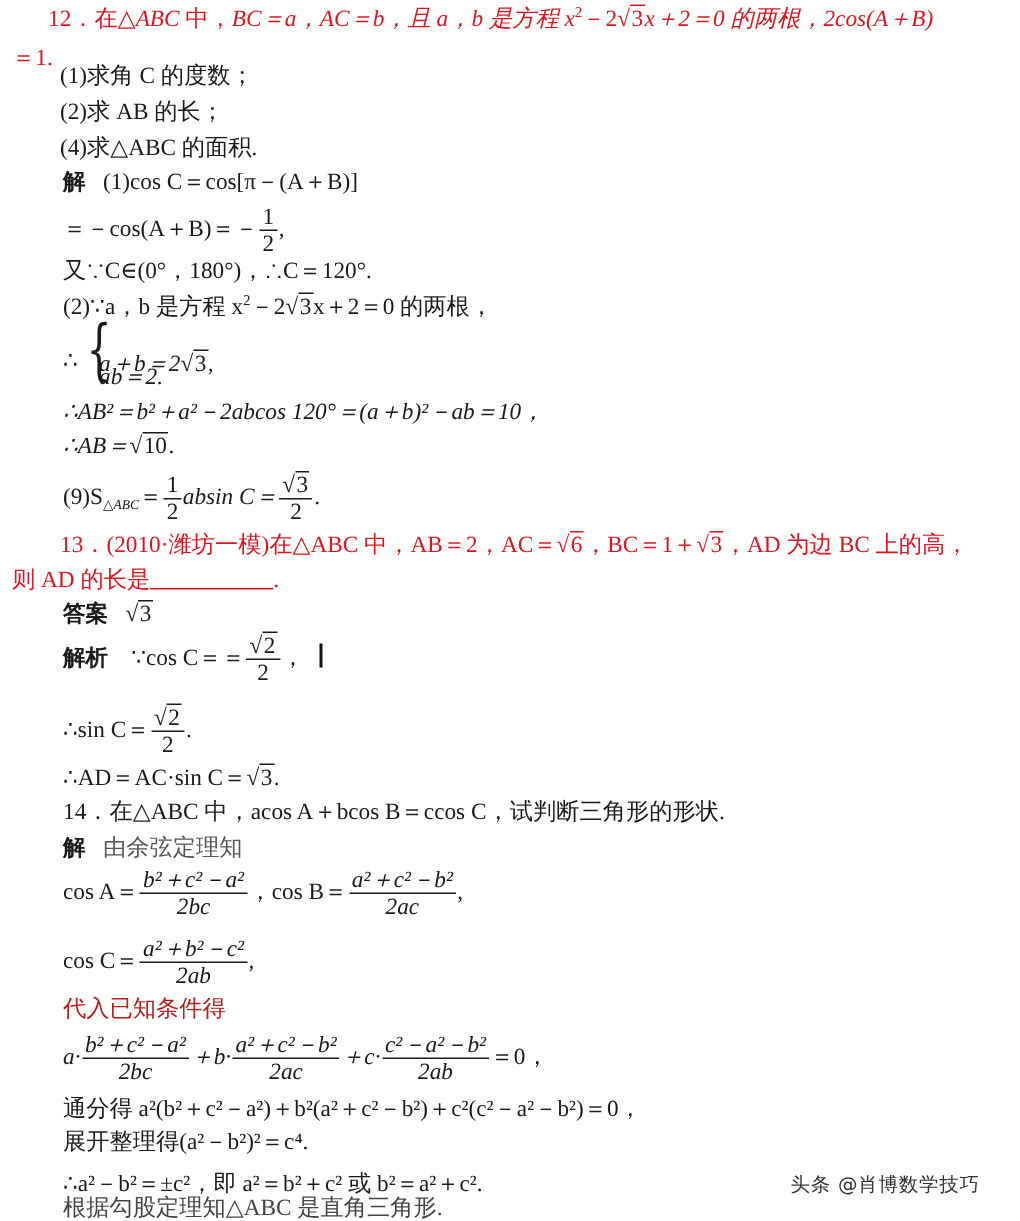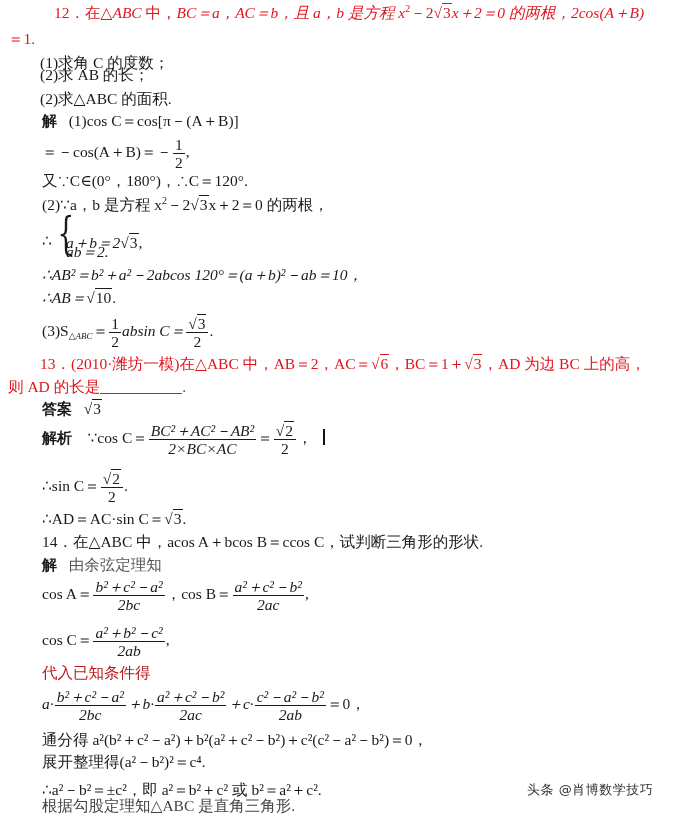--- a/index.html
+++ b/index.html
@@ -17,60 +17,60 @@
   .sqrt{display:inline-block;}
   .sqrt .rad{border-top:1px solid currentColor;padding:0 1px;}
   .blank{display:inline-block;width:82px;border-bottom:1px solid #e0141e;height:14px;vertical-align:-2px;}
   .brace{position:absolute;font-size:44px;line-height:44px;font-family:"DejaVu Serif",serif;transform:scaleX(.6);}
   .cursor{display:inline-block;width:2px;height:16px;background:#111;vertical-align:-2px;margin-left:10px;}
   .watermark{position:absolute;left:527px;top:781px;font-family:"DejaVu Sans","Liberation Sans",sans-serif;font-size:13px;color:#333;letter-spacing:0.5px;}
 </style>
 </head>
 <body>
 
-<div class="ln red" style="left:54px;top:4px;">
+<div class="ln red" style="left:32px;top:4px;">
   <span>12．</span><span>在△</span><span class="i">ABC</span><span> 中，</span><span class="i">BC＝a，AC＝b，且 a，b 是方程 x</span><sup>2</sup><span>－2</span><span class="sqrt">√<span class="rad">3</span></span><span class="i">x＋2＝0 的两根，2cos(A＋B)</span>
 </div>
 <div class="ln red" style="left:8px;top:30px;">＝1.</div>
 
-<div class="ln" style="left:40px;top:54px;text-align:right;">(1)求角 C 的度数；</div>
+<div class="ln" style="left:40px;top:42px;text-align:right;">(1)求角 C 的度数；</div>
 <div class="ln" style="left:40px;top:66px;">(2)求 AB 的长；</div>
-<div class="ln" style="left:40px;top:90px;">(2)求△ABC 的面积.</div>
+<div class="ln" style="left:40px;top:90px;">(4)求△ABC 的面积.</div>
 
 <div class="ln" style="left:42px;top:112px;">
   <span class="b">解</span>&nbsp;&nbsp;&nbsp;<span>(1)cos C＝cos[π－(A＋B)]</span>
 </div>
 <div class="ln" style="left:42px;top:136px;">
   <span>＝－cos(A＋B)＝－</span><span class="frac"><span class="num">1</span><span class="den">2</span></span>,
 </div>
 <div class="ln" style="left:42px;top:172px;text-align:right;">又∵C∈(0°，180°)，∴C＝120°.</div>
 <div class="ln" style="left:42px;top:196px;">
   <span>(2)∵a，b 是方程 x</span><sup>2</sup>－2<span class="sqrt">√<span class="rad">3</span></span><span>x＋2＝0 的两根，</span>
 </div>
 <div class="ln" style="left:42px;top:232px;">∴</div>
 <div class="brace" style="left:52px;top:212px;">{</div>
 <div class="ln i" style="left:66px;top:234px;"><span>a＋b＝2</span><span class="sqrt" style="font-style:normal">√<span class="rad">3</span></span>,</div>
 <div class="ln i" style="left:66px;top:243px;">ab＝2.</div>
 <div class="ln i" style="left:42px;top:266px;">∴AB²＝b²＋a²－2abcos 120°＝(a＋b)²－ab＝10，</div>
 <div class="ln" style="left:42px;top:289px;"><span class="i">∴AB＝</span><span class="sqrt">√<span class="rad">10</span></span>.</div>
 <div class="ln" style="left:42px;top:315px;">
-  <span>(3)S</span><sub class="i">△ABC</sub>＝<span class="frac"><span class="num">1</span><span class="den">2</span></span><span class="i">absin C＝</span><span class="frac"><span class="num">√<span class="sqrt"><span class="rad">3</span></span></span><span class="den">2</span></span>.
+  <span>(9)S</span><sub class="i">△ABC</sub>＝<span class="frac"><span class="num">1</span><span class="den">2</span></span><span class="i">absin C＝</span><span class="frac"><span class="num">√<span class="sqrt"><span class="rad">3</span></span></span><span class="den">2</span></span>.
 </div>
 
 <div class="ln red" style="left:40px;top:355px;">
   <span>13．</span><span>(2010·潍坊一模)</span><span>在△ABC 中，AB＝2，AC＝</span><span class="sqrt">√<span class="rad">6</span></span><span>，BC＝1＋</span><span class="sqrt">√<span class="rad">3</span></span><span>，AD 为边 BC 上的高，</span>
 </div>
 <div class="ln red" style="left:8px;top:378px;">
   <span>则 AD 的长是</span><span class="blank"></span>.
 </div>
 <div class="ln" style="left:42px;top:400px;">
   <span class="b">答案</span>&nbsp;&nbsp;&nbsp;<span class="sqrt">√<span class="rad">3</span></span>
 </div>
 <div class="ln" style="left:42px;top:422px;">
-  <span class="b">解析</span>&nbsp;&nbsp;&nbsp;&nbsp;<span>∵cos C＝</span><span class="frac i"><span class="num">BC²＋AC²－AB²</span><span class="den">2×BC×AC</span></span>＝<span class="frac"><span class="num">√<span class="sqrt"><span class="rad">2</span></span></span><span class="den">2</span></span>，<span class="cursor"></span>
+  <span class="b">解析</span>&nbsp;&nbsp;&nbsp;&nbsp;<span>∵cos C＝</span>＝<span class="frac"><span class="num">√<span class="sqrt"><span class="rad">2</span></span></span><span class="den">2</span></span>，<span class="cursor"></span>
 </div>
 <div class="ln" style="left:42px;top:470px;">
   <span>∴sin C＝</span><span class="frac"><span class="num">√<span class="sqrt"><span class="rad">2</span></span></span><span class="den">2</span></span>.
 </div>
 <div class="ln" style="left:42px;top:510px;">
   <span>∴AD＝AC·sin C＝</span><span class="sqrt">√<span class="rad">3</span></span>.
 </div>
 
 <div class="ln" style="left:42px;top:533px;">
   <span>14．</span><span>在△ABC 中，acos A＋bcos B＝ccos C，试判断三角形的形状.</span>

